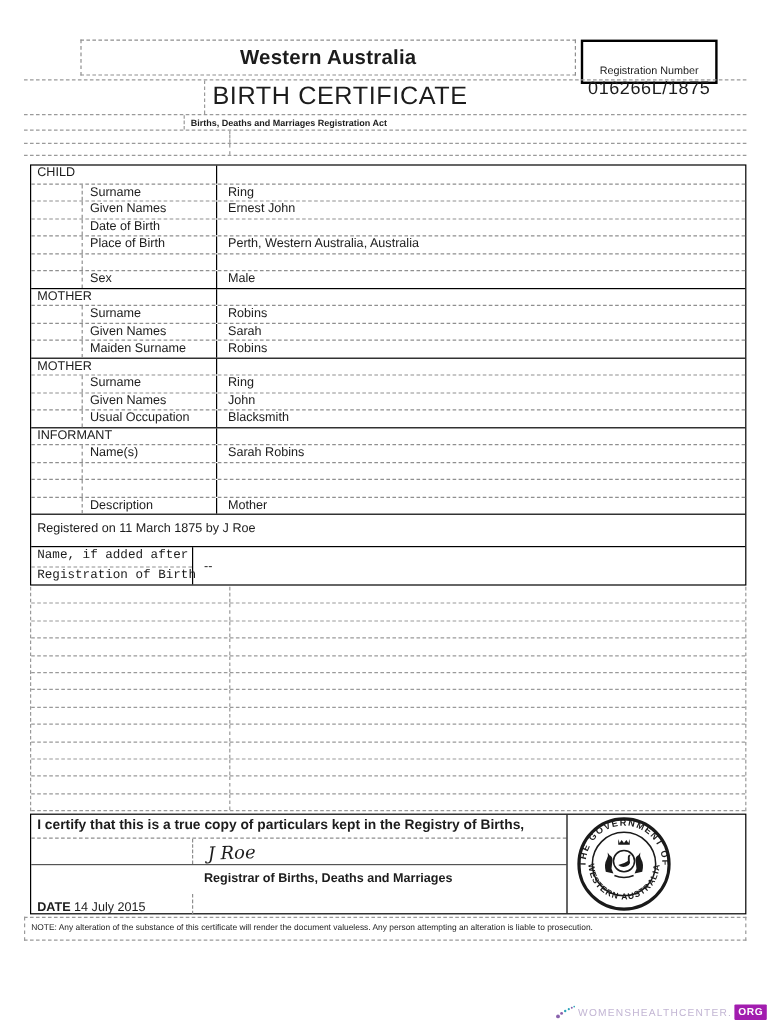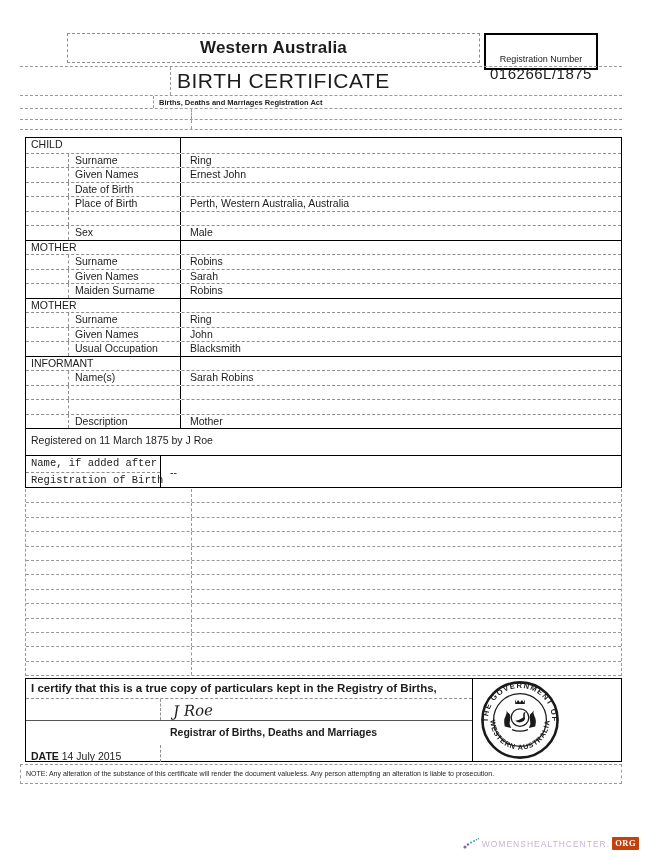--- a/index.html
+++ b/index.html
@@ -392,14 +392,14 @@
 <div class="abs footer-brand">
   <svg width="18" height="13" viewBox="0 0 18 13">
     <circle cx="3" cy="10" r="1.6" fill="#8a63ad"></circle>
     <circle cx="6" cy="7.5" r="1.2" fill="#8a63ad"></circle>
     <circle cx="9" cy="5.5" r="1.0" fill="#2ba4ba"></circle>
     <circle cx="12" cy="4" r="0.9" fill="#2ba4ba"></circle>
     <circle cx="14.5" cy="2.8" r="0.8" fill="#8a63ad"></circle>
     <circle cx="16.5" cy="1.8" r="0.7" fill="#2ba4ba"></circle>
   </svg>
   <span class="brand-name">WOMENSHEALTHCENTER.</span>
-  <span class="brand-tld" id="brand-tld" style="background: #c2410c; font-family: Liberation Serif, serif;">ORG</span>
+  <span class="brand-tld" id="brand-tld" style="background: #a21caf;">ORG</span>
 </div>
 
 </body></html>

